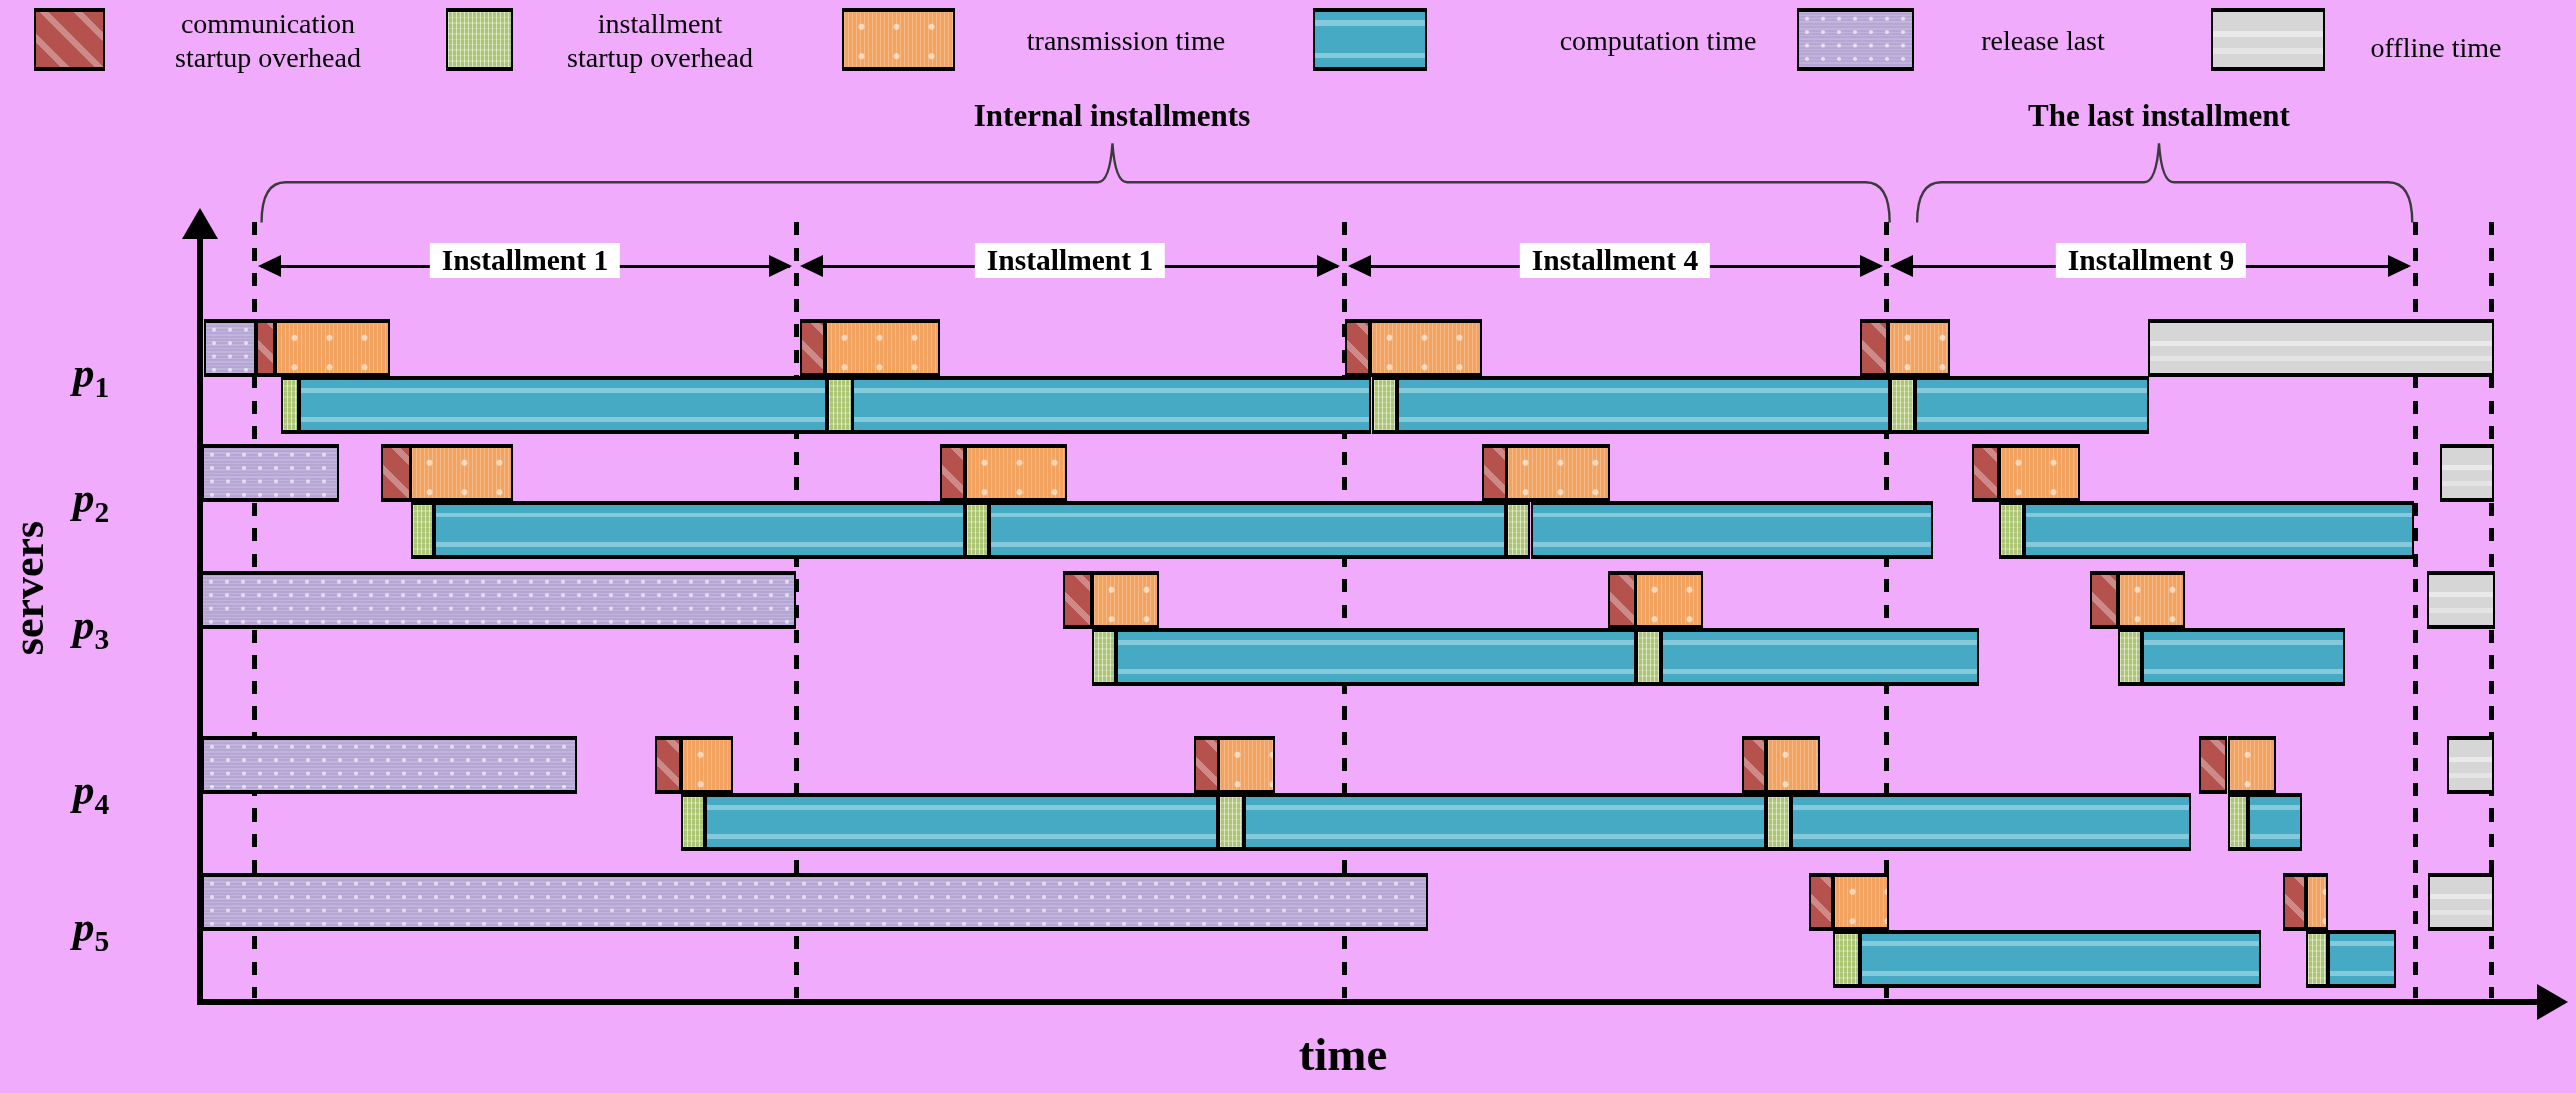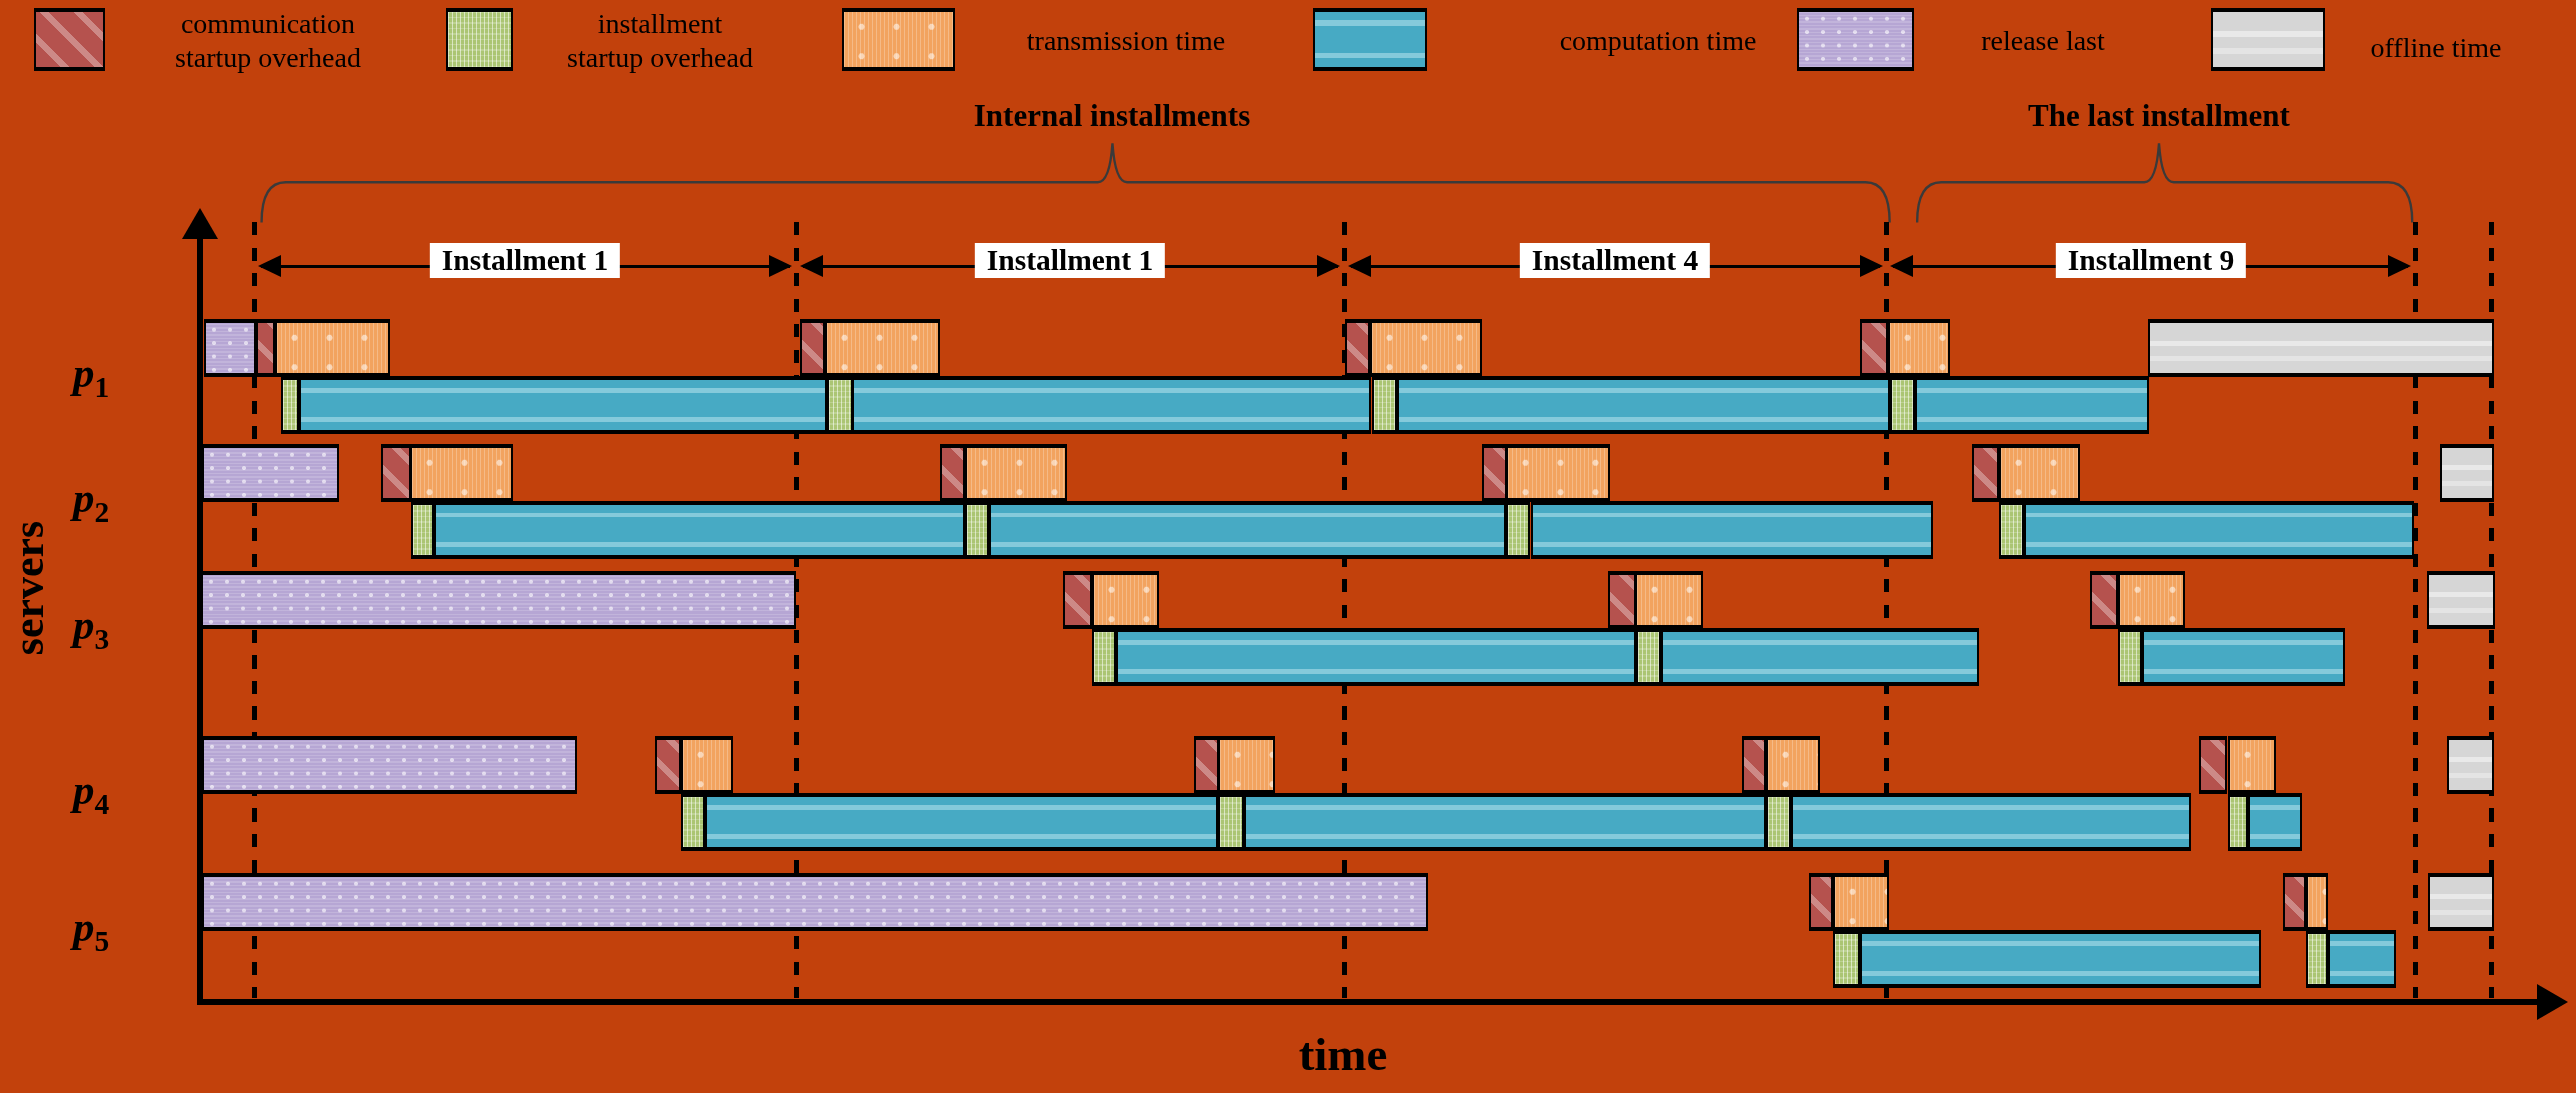--- a/index.html
+++ b/index.html
@@ -1,17 +1,17 @@
 <!DOCTYPE html>
 <html style="font-size:10.7px"><head>
 <meta charset="utf-8">
 <style>
   html,body{margin:0;padding:0;background:#fff;}
   #stage{
-    position:relative;width:2576px;height:1094px;background:#c2410c;
+    position:relative;width:2576px;height:1094px;background:#f0abfc;
     font-family:"Liberation Serif","DejaVu Serif",serif;color:#000;overflow:hidden;
   }
   
   .legend-swatch{position:absolute;top:8px;height:63px;box-sizing:border-box;
     border:2.7px solid #000;border-top-width:4.7px;border-bottom-width:4.7px;}
   .legend-label{position:absolute;transform:translateX(-50%);text-align:center;
     font-size:28px;line-height:34px;white-space:nowrap;}
   
   .seg{position:absolute;box-sizing:border-box;border:2.7px solid #000;
     border-top-width:4px;border-bottom-width:4px;z-index:2;}

